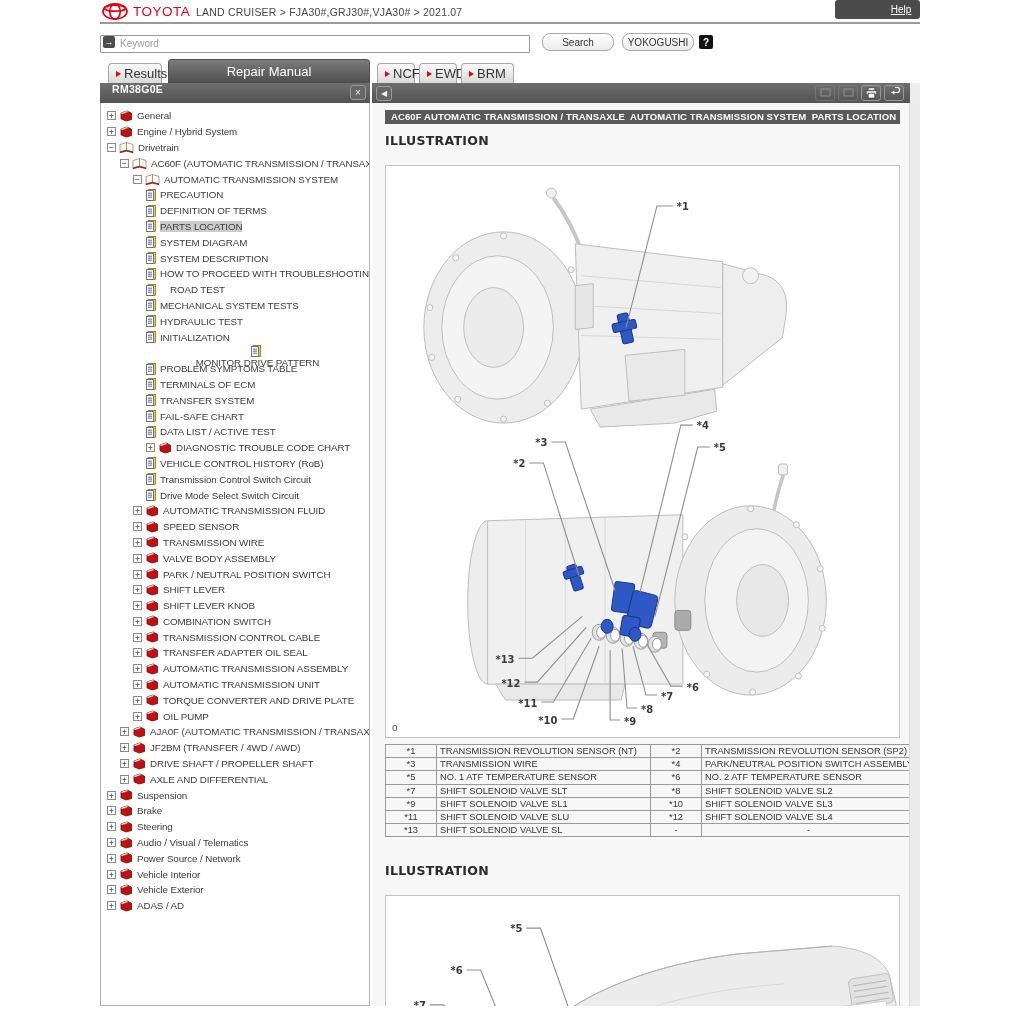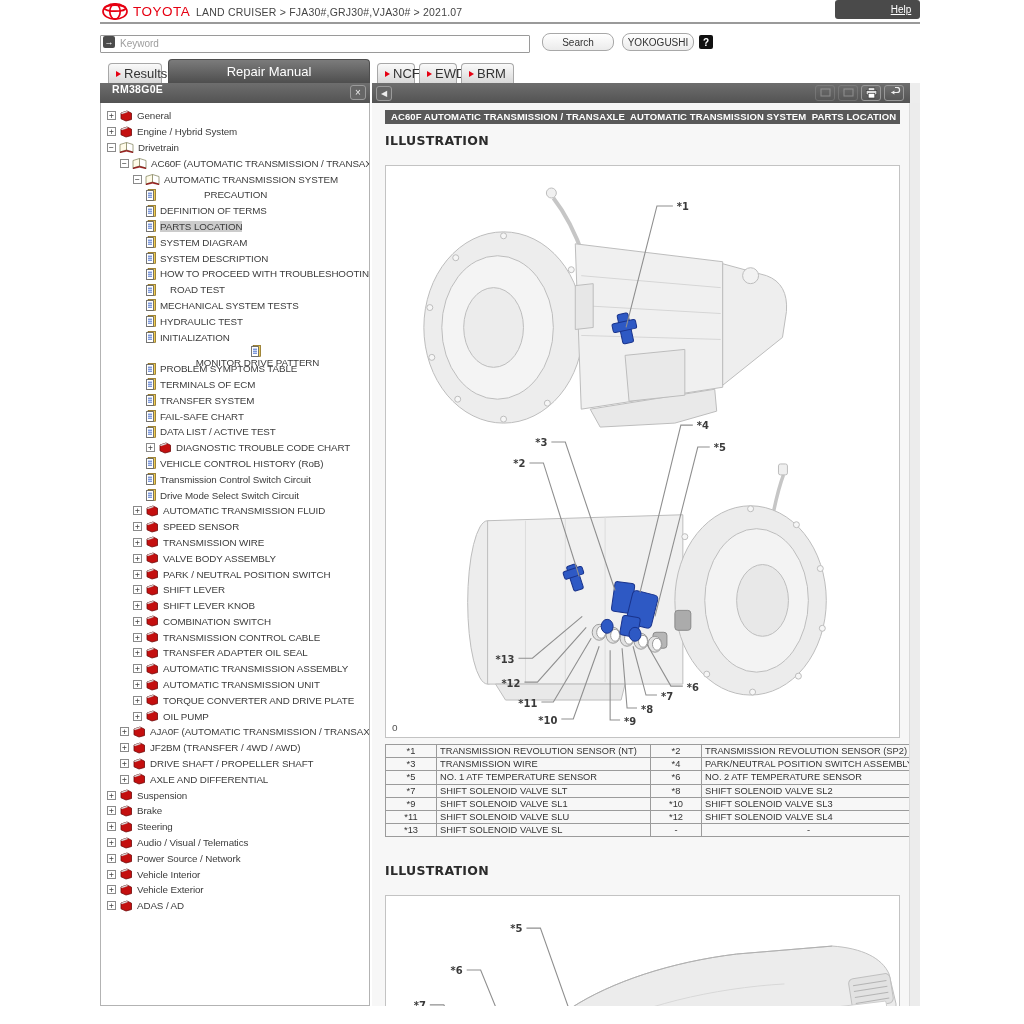--- a/index.html
+++ b/index.html
@@ -221,21 +221,21 @@
             <span class="expander">−</span>
             <span class="ticon">
               <svg width="15" height="12" viewBox="0 0 15 12">
                 <path d="M1 3.5 L7.5 1.5 L7.5 9 L1 11 Z" fill="#fffbe8" stroke="#8a8a66" stroke-width="0.8"></path>
                 <path d="M14 3.5 L7.5 1.5 L7.5 9 L14 11 Z" fill="#fff" stroke="#8a8a66" stroke-width="0.8"></path>
                 <path d="M1 11 L7.5 9.2 L14 11 L14 11.8 L7.5 10.2 L1 11.8 Z" fill="#c40f0f" stroke="#6d0808" stroke-width="0.5"></path>
               </svg>
             </span>
             <span class="tlabel">AUTOMATIC TRANSMISSION SYSTEM</span>
           </div>
-          <div class="trow" style="padding-left: 45px; gap: 44px;">
+          <div class="trow" style="padding-left: 45px;">
             <span class="ticon">
               <svg width="10" height="12" viewBox="0 0 10 12">
                 <rect x="2.2" y="0.5" width="7.3" height="10.8" fill="#f3cf52" stroke="#8a6d1f" stroke-width="0.8"></rect>
                 <rect x="0.5" y="1.6" width="7" height="9.9" fill="#fff" stroke="#555" stroke-width="0.8"></rect>
                 <path d="M2 4.2h4M2 6.2h4M2 8.2h4" stroke="#2e59c4" stroke-width="0.9"></path>
               </svg>
             </span>
             <span class="tlabel">PRECAUTION</span>
           </div>
           <div class="trow" style="padding-left: 45px;">

